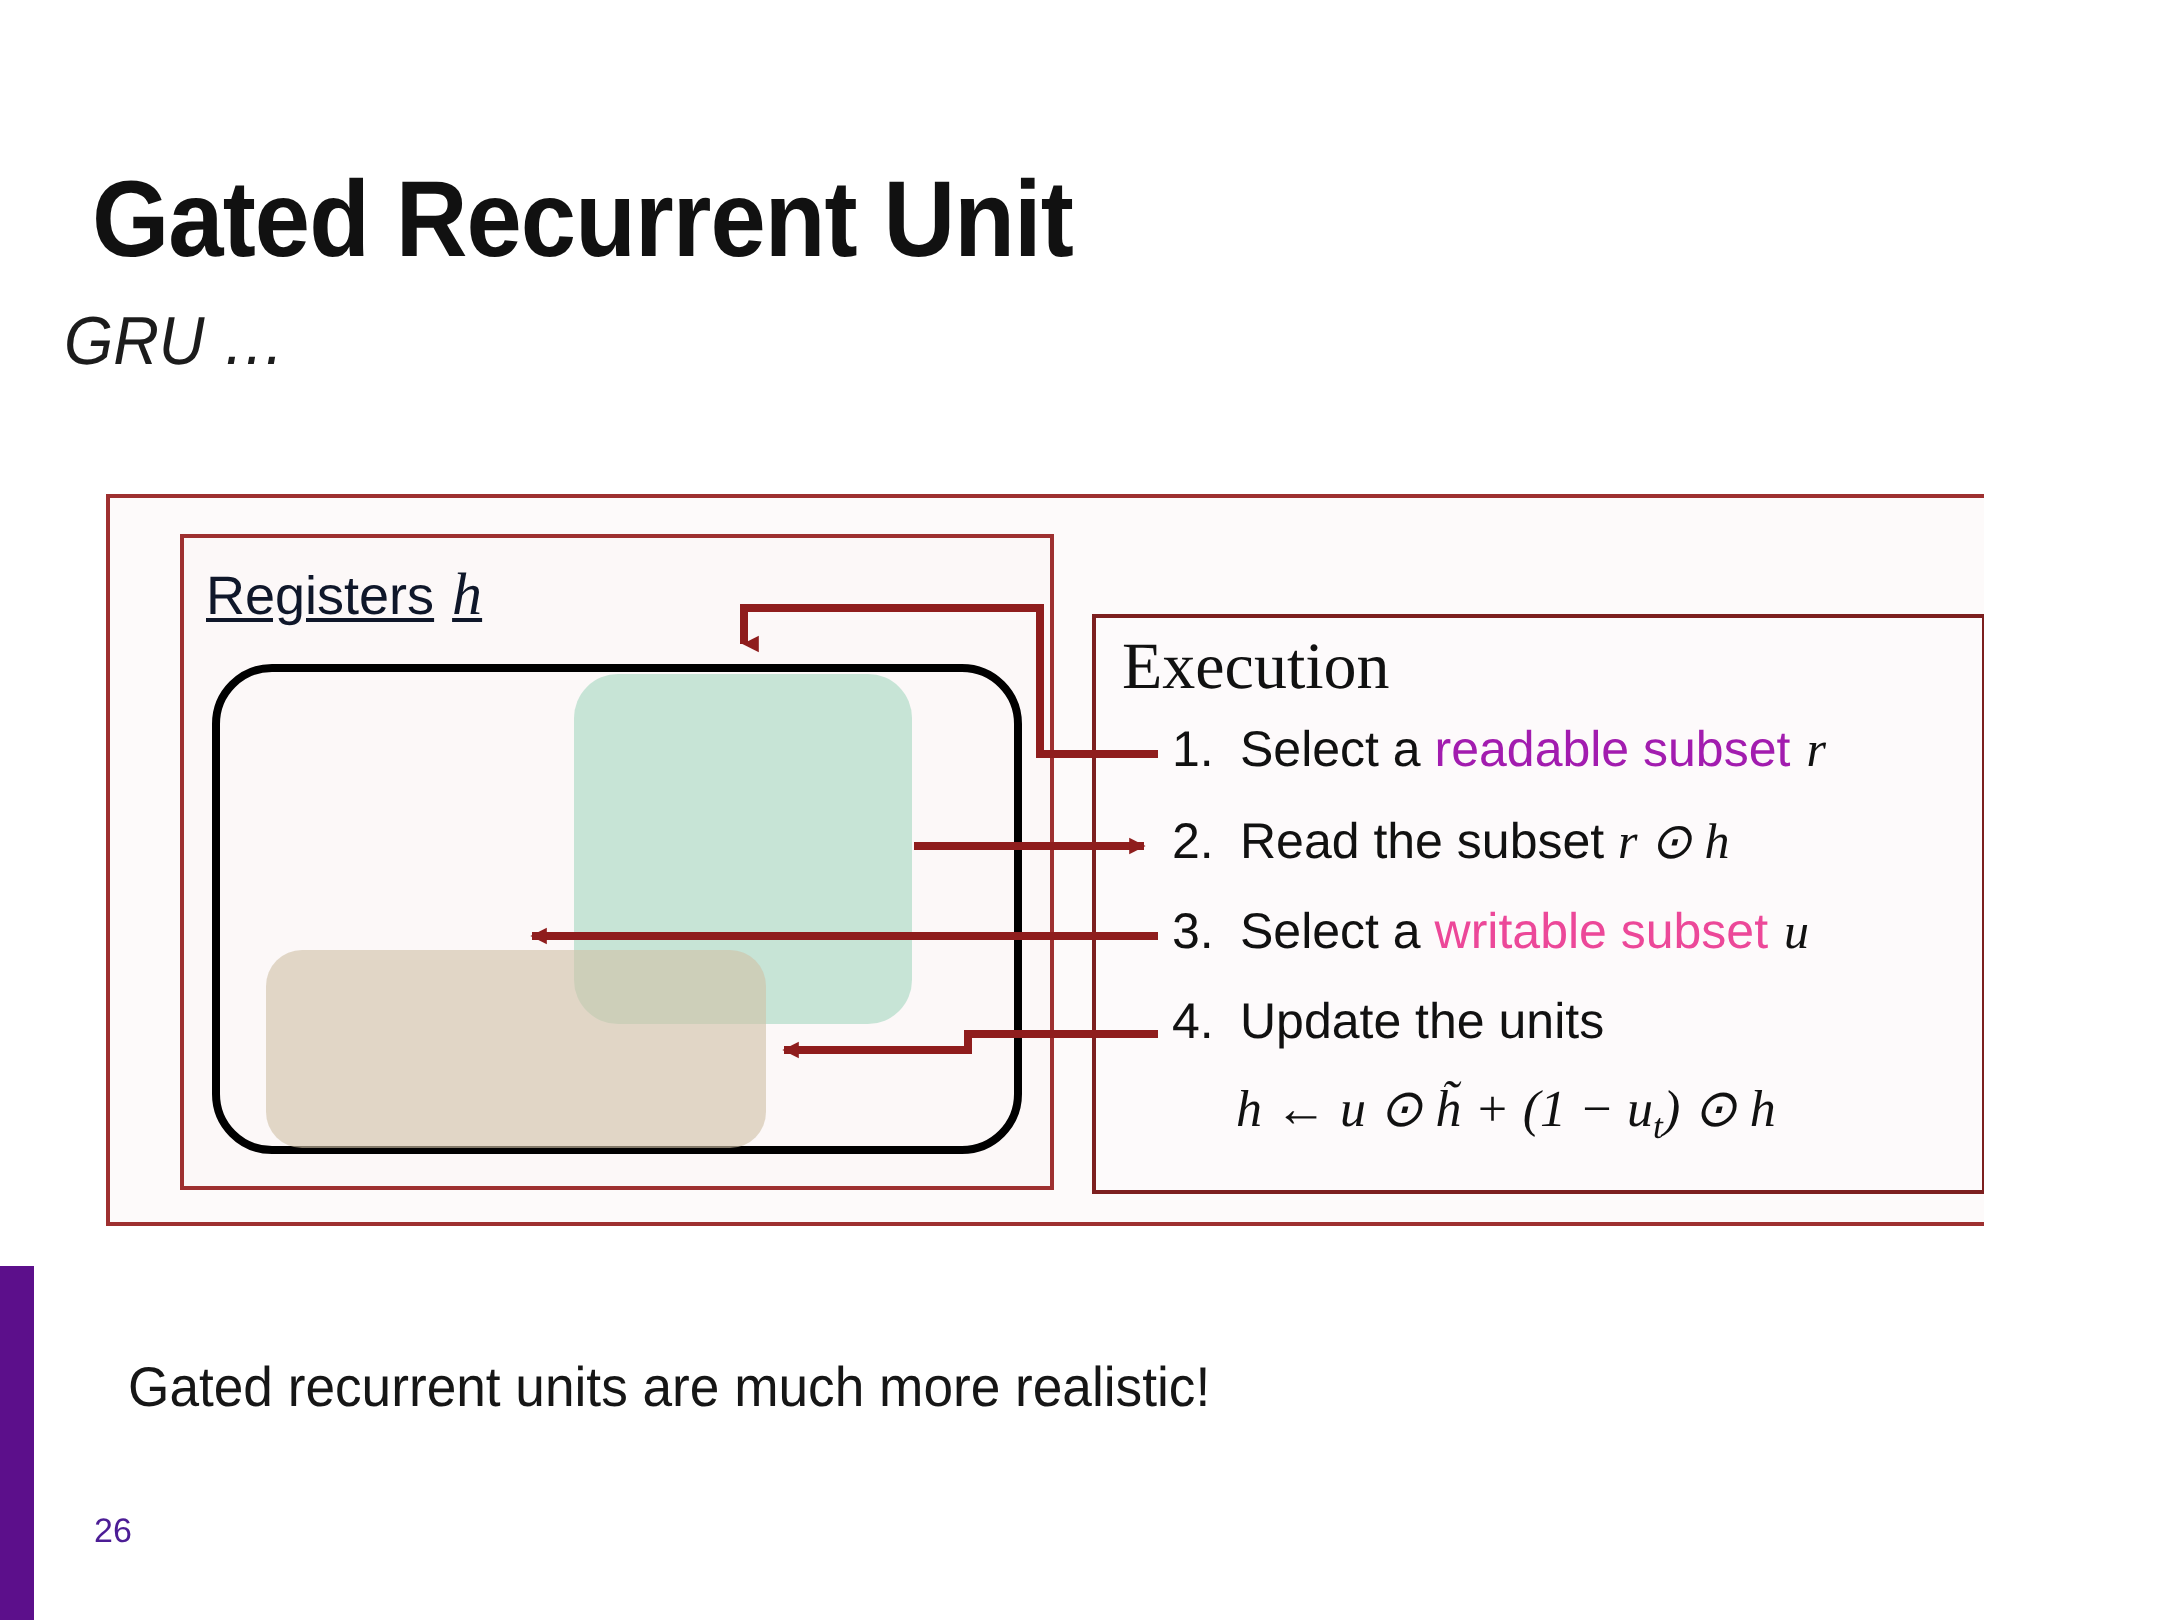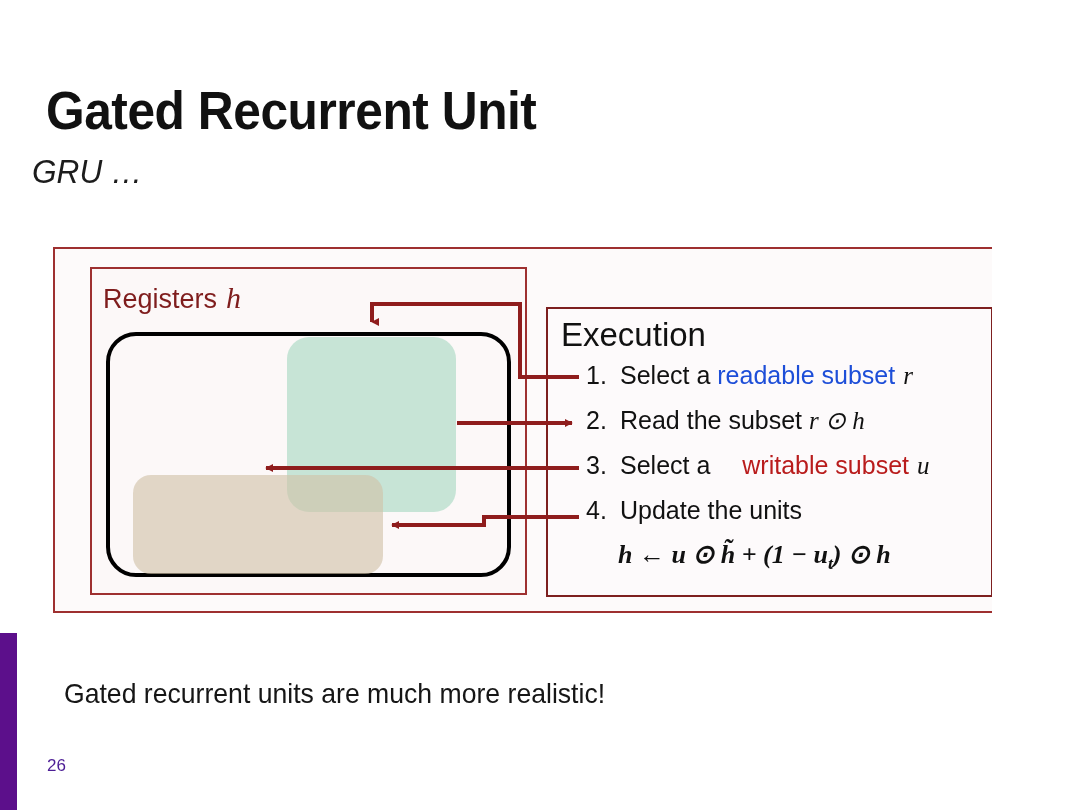--- a/index.html
+++ b/index.html
@@ -83,22 +83,23 @@
     height: 328px;
     border: 2px solid #9e3030;
     background: #fcf8f8;
     box-sizing: border-box;
   }
   .registers-label {
     position: absolute;
     left: 103px;
     top: 281px;
     font-size: 27px;
-    color: #7f1d1d;
-    white-space: nowrap;
+    color: #0f172a;
+    white-space: nowrap;
+    text-decoration: underline;
   }
   .registers-label .mathvar {
     font-family: "Liberation Serif", serif;
     font-style: italic;
     font-size: 30px;
     padding-left: 9px;
   }
 
   .register-rect {
     position: absolute;
@@ -142,52 +143,52 @@
     background: #fdfafb;
     box-sizing: border-box;
   }
   .execution-title {
     position: absolute;
     left: 561px;
     top: 316px;
     font-size: 33px;
     color: #111111;
     white-space: nowrap;
+    font-family: Liberation Serif, serif;
   }
   .steps {
     position: absolute;
     left: 586px;
     top: 361px;
     width: 400px;
   }
   .step {
     display: flex;
     align-items: baseline;
     font-size: 25px;
     color: #111111;
     white-space: nowrap;
   }
   .step-num { width: 34px; flex: none; }
   .step-text { }
-  .kw-read  { color: #1d4ed8; }
-  .kw-write { color: #b91c1c; margin-left: 25px; }
+  .kw-read  { color: #a21caf; }
+  .kw-write { color: #ec4899; }
   .mathvar {
     font-family: "Liberation Serif", serif;
     font-style: italic;
   }
   .formula {
     position: absolute;
     left: 618px;
     top: 539px;
     font-family: "Liberation Serif", serif;
     font-style: italic;
     font-size: 26px;
     color: #111111;
     white-space: nowrap;
-    font-weight: bold;
   }
   .formula .up { font-style: normal; }
 
   
   .caption {
     position: absolute;
     left: 64px;
     top: 678px;
     font-size: 28px;
     color: #161616;

